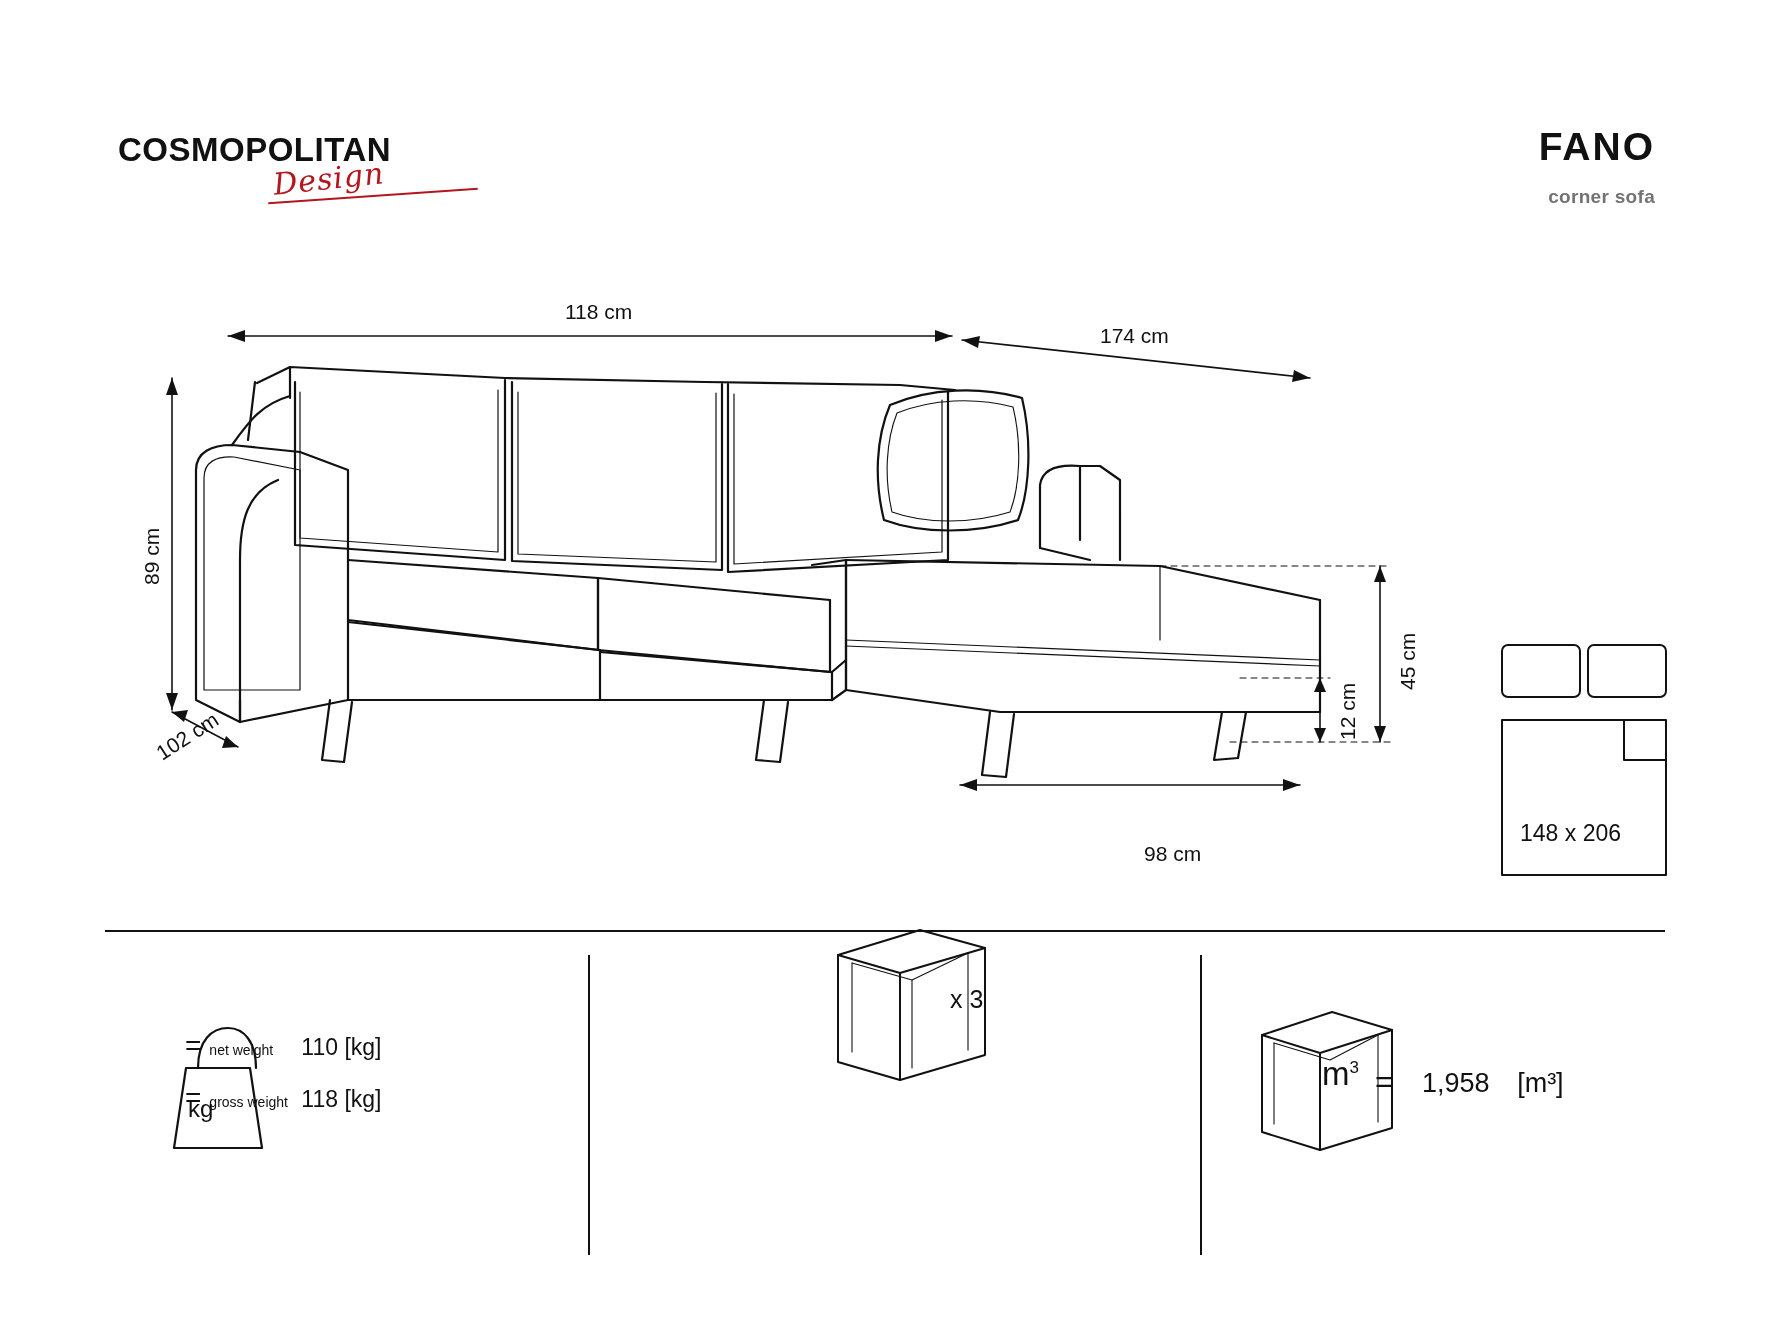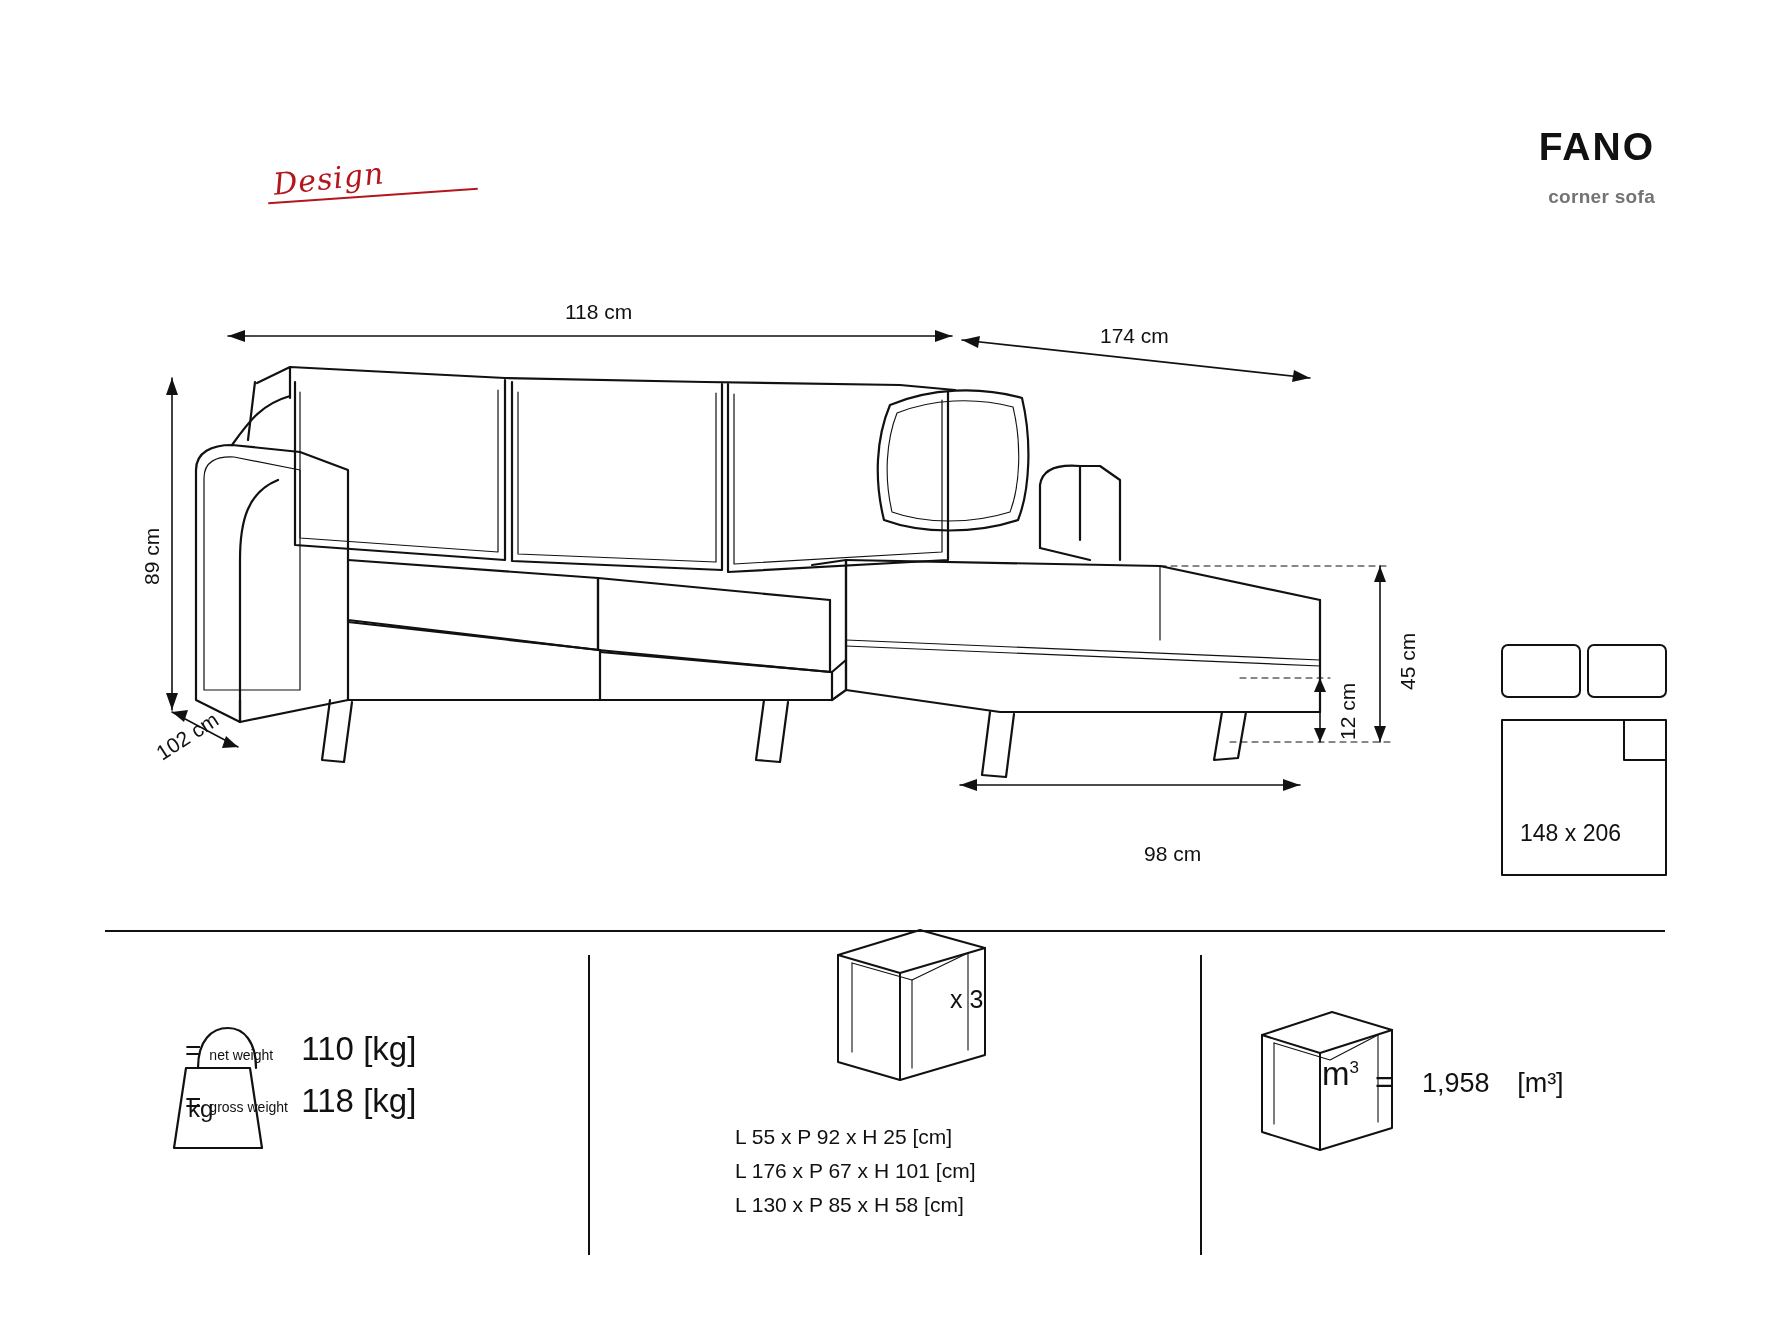--- a/index.html
+++ b/index.html
@@ -124,21 +124,21 @@
     margin-right: 8px;
     color: #111111;
   }
   .wlabel {
     font-size: 14px;
     color: #111111;
     width: 92px;
     display: inline-block;
   }
   .wval {
-    font-size: 33px;
+    font-size: 23px;
     color: #111111;
   }
 
   .cartons {
     position: absolute;
     left: 735px;
     top: 1120px;
     font-size: 21px;
     line-height: 34px;
     color: #111111;
@@ -198,20 +198,21 @@
     transform: rotate(-33deg);
     transform-origin: left top;
   }
 </style>
 </head>
 <body>
 
 <div id="page">
 
   <div class="brand">
+    <div class="brand-name">COSMOPOLITAN</div>
     <div class="brand-script">Design</div>
     <div class="brand-underline"></div>
   </div>
 
   <div class="product">
     <div class="product-title">FANO</div>
     <div class="product-sub">corner sofa</div>
   </div>
 
   <svg id="drawing" viewBox="0 0 1773 1329">
@@ -390,25 +391,20 @@
       <span class="eq">=</span>
       <span class="wlabel">gross weight</span>
       <span class="wval">118 [kg]</span>
     </div>
   </div>
 
   <div style="position:absolute;left:188px;top:1095px;font-size:24px;font-weight:normal;color:#111111;">kg</div>
 
   <div class="carton-mult">x 3</div>
 
-  <div class="cartons">
-    <div>L 55 x P 92 x H 25 [cm]</div>
-    <div>L 176 x P 67 x H 101 [cm]</div>
-    <div>L 130  x P 85 x H 58 [cm]</div>
-  </div>
 
   <div class="m3-label">m<sup>3</sup></div>
 
   <div class="volume">
     <span class="eqsign">=</span>
     <span>1,958</span>
     <span style="margin-left:20px;">[m³]</span>
   </div>
 
 </div>

